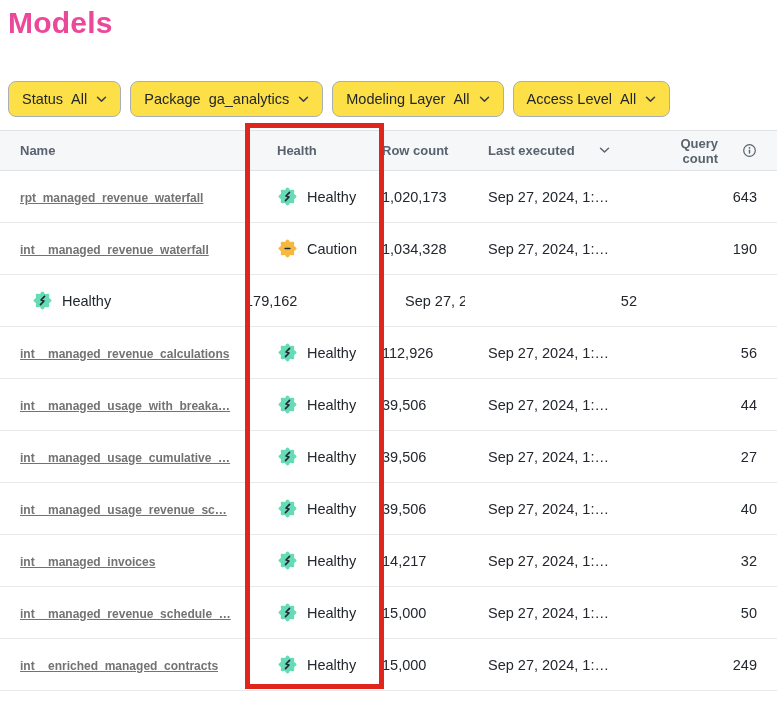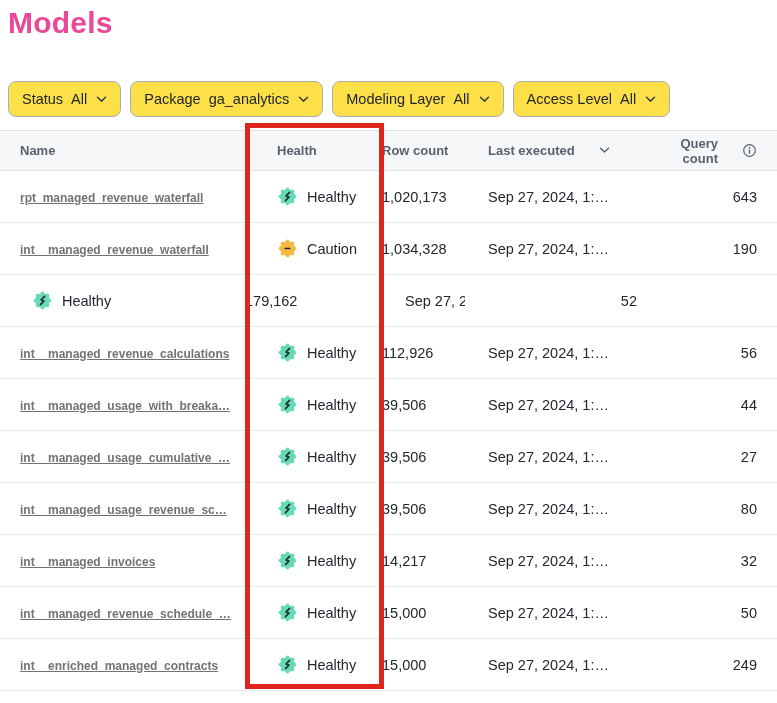--- a/index.html
+++ b/index.html
@@ -205,21 +205,21 @@
           <span class="badge">
             <svg width="21" height="21" viewBox="0 0 24 24" aria-hidden="true">
               <path d="M22.35 12.00L21.96 12.98L21.02 13.79L20.03 14.43L19.44 15.08L19.40 15.95L19.65 17.11L19.74 18.35L19.32 19.32L18.35 19.74L17.11 19.65L15.95 19.40L15.08 19.44L14.43 20.03L13.79 21.02L12.98 21.96L12.00 22.35L11.02 21.96L10.21 21.02L9.57 20.03L8.92 19.44L8.05 19.40L6.89 19.65L5.65 19.74L4.68 19.32L4.26 18.35L4.35 17.11L4.60 15.95L4.56 15.08L3.97 14.43L2.98 13.79L2.04 12.98L1.65 12.00L2.04 11.02L2.98 10.21L3.97 9.57L4.56 8.92L4.60 8.05L4.35 6.89L4.26 5.65L4.68 4.68L5.65 4.26L6.89 4.35L8.05 4.60L8.92 4.56L9.57 3.97L10.21 2.98L11.02 2.04L12.00 1.65L12.98 2.04L13.79 2.98L14.43 3.97L15.08 4.56L15.95 4.60L17.11 4.35L18.35 4.26L19.32 4.68L19.74 5.65L19.65 6.89L19.40 8.05L19.44 8.92L20.03 9.57L21.02 10.21L21.96 11.02L22.35 12.00Z" fill="#66dcb4"></path>
               <path d="M14.3 7.3 L10.3 11.4 L13.7 12.6 L9.7 16.7" fill="none" stroke="#20293a" stroke-width="1.9" stroke-linecap="round" stroke-linejoin="round"></path>
             </svg>
           </span>
           <span>Healthy</span>
         </div>
         <div class="c-rows">39,506</div>
         <div class="c-date">Sep 27, 2024, 1:…</div>
-        <div class="c-query">80</div>
+        <div class="c-query">40</div>
       </div>
       <div class="row">
         <div class="c-name"><a class="model" href="#">int__managed_invoices</a></div>
         <div class="c-health">
           <span class="badge">
             <svg width="21" height="21" viewBox="0 0 24 24" aria-hidden="true">
               <path d="M22.35 12.00L21.96 12.98L21.02 13.79L20.03 14.43L19.44 15.08L19.40 15.95L19.65 17.11L19.74 18.35L19.32 19.32L18.35 19.74L17.11 19.65L15.95 19.40L15.08 19.44L14.43 20.03L13.79 21.02L12.98 21.96L12.00 22.35L11.02 21.96L10.21 21.02L9.57 20.03L8.92 19.44L8.05 19.40L6.89 19.65L5.65 19.74L4.68 19.32L4.26 18.35L4.35 17.11L4.60 15.95L4.56 15.08L3.97 14.43L2.98 13.79L2.04 12.98L1.65 12.00L2.04 11.02L2.98 10.21L3.97 9.57L4.56 8.92L4.60 8.05L4.35 6.89L4.26 5.65L4.68 4.68L5.65 4.26L6.89 4.35L8.05 4.60L8.92 4.56L9.57 3.97L10.21 2.98L11.02 2.04L12.00 1.65L12.98 2.04L13.79 2.98L14.43 3.97L15.08 4.56L15.95 4.60L17.11 4.35L18.35 4.26L19.32 4.68L19.74 5.65L19.65 6.89L19.40 8.05L19.44 8.92L20.03 9.57L21.02 10.21L21.96 11.02L22.35 12.00Z" fill="#66dcb4"></path>
               <path d="M14.3 7.3 L10.3 11.4 L13.7 12.6 L9.7 16.7" fill="none" stroke="#20293a" stroke-width="1.9" stroke-linecap="round" stroke-linejoin="round"></path>
             </svg>
           </span>

